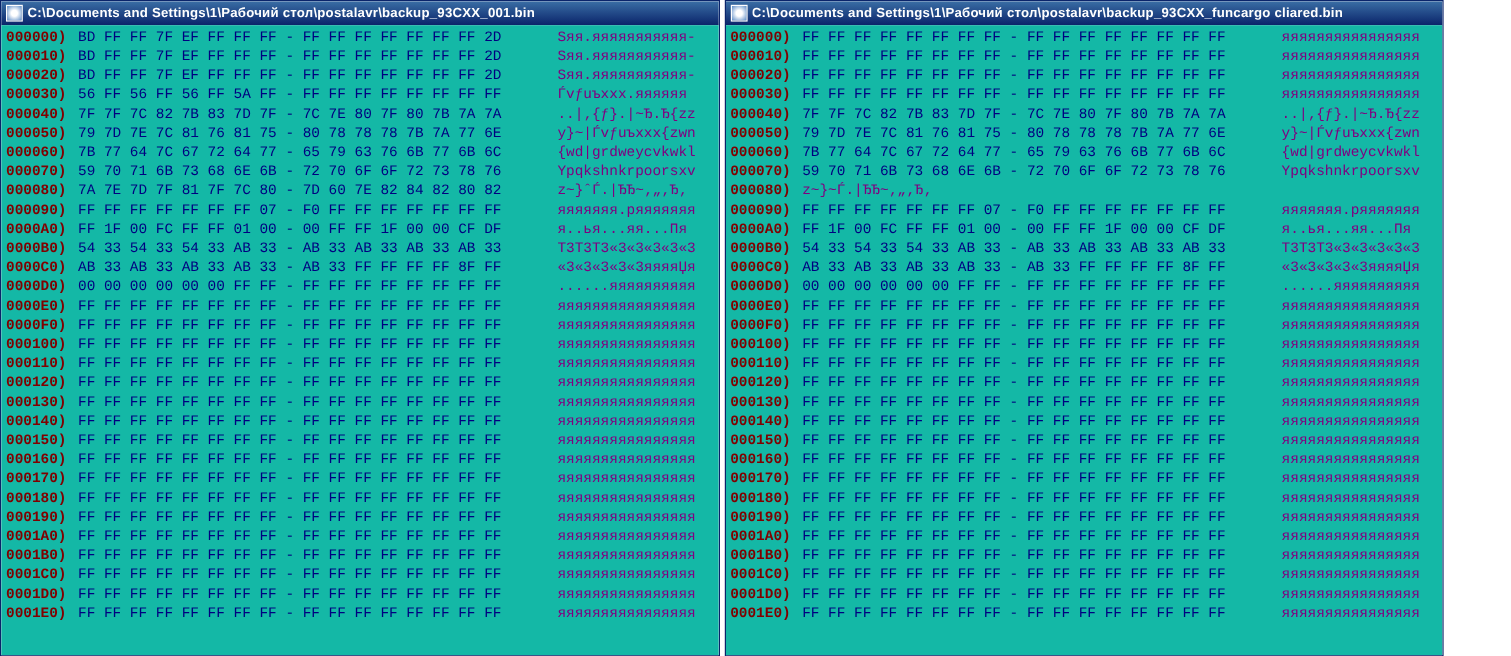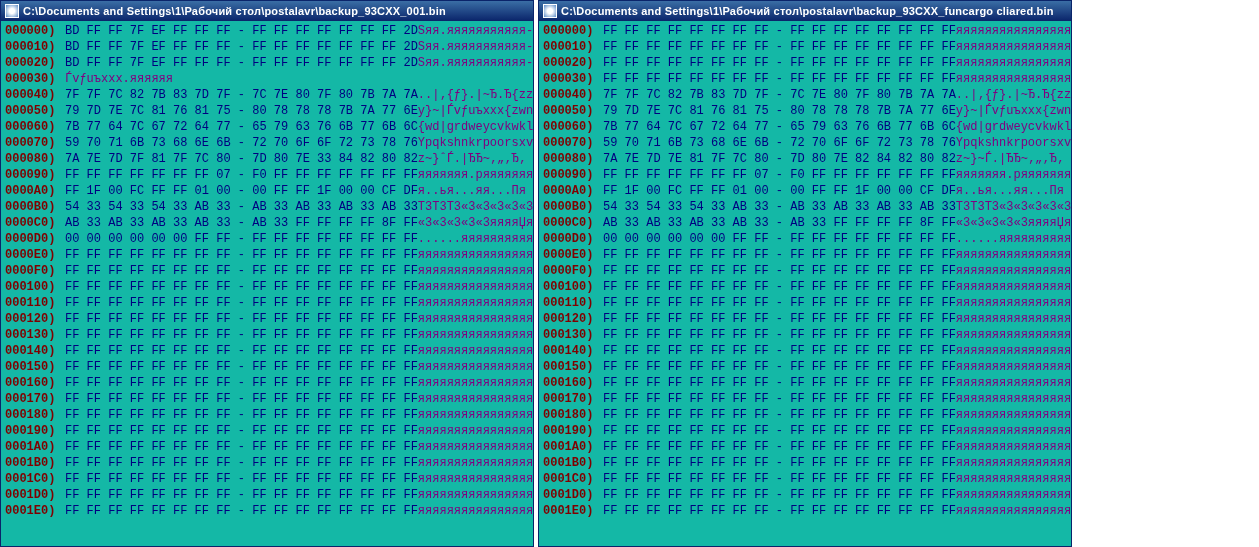--- a/index.html
+++ b/index.html
@@ -1,16 +1,16 @@
 <!DOCTYPE html>
 <html><head>
 <meta charset="utf-8">
 <style>
 html,body{margin:0;padding:0;background:#fff;font-family:"Lucida Console","Courier New",monospace;font-size:12px;line-height:16px}
-.container{display:flex;width:1072px;height:547px}
+.container{display:flex;width:1203px;height:547px}
 .pane{flex:1;display:flex;flex-direction:column;border:1px solid #0a246a;overflow:hidden}
 .pane-left{margin-right:4px}
 .titlebar{display:flex;align-items:center;height:20px;background:linear-gradient(180deg,#3a6ea5 0%,#0a246a 100%);color:#fff;font-family:Tahoma,Arial,sans-serif;font-size:11px;font-weight:bold;padding:0 4px;letter-spacing:0.2px}
 .titlebar .icon{width:12px;height:12px;background:#fff;margin-right:4px;flex-shrink:0;border:1px solid #fff;background:radial-gradient(circle,#fff 30%,#5a8ac6 100%)}
 .titlebar .title-text{white-space:nowrap;overflow:hidden}
 .hex-body{flex:1;background:#14b8a6;padding:2px 4px;overflow:hidden}
 .hex-row{display:flex;height:16px;white-space:pre}
 .offset{color:#800000;width:60px;flex-shrink:0;font-weight:bold}
 .bytes{color:#000080;flex:1}
 .ascii{color:#800080;width:130px;flex-shrink:0;text-align:left}
@@ -20,26 +20,26 @@
 <div class="container">
   <div class="pane pane-left">
     <div class="titlebar">
       <span class="icon"></span>
       <span class="title-text">C:\Documents and Settings\1\Рабочий стол\postalavr\backup_93CXX_001.bin</span>
     </div>
     <div class="hex-body" id="left-body">
         <div class="hex-row"><span class="offset">000000)</span><span class="bytes">BD FF FF 7F EF FF FF FF - FF FF FF FF FF FF FF 2D</span><span class="ascii">Sяя.яяяяяяяяяяя-</span></div>
         <div class="hex-row"><span class="offset">000010)</span><span class="bytes">BD FF FF 7F EF FF FF FF - FF FF FF FF FF FF FF 2D</span><span class="ascii">Sяя.яяяяяяяяяяя-</span></div>
         <div class="hex-row"><span class="offset">000020)</span><span class="bytes">BD FF FF 7F EF FF FF FF - FF FF FF FF FF FF FF 2D</span><span class="ascii">Sяя.яяяяяяяяяяя-</span></div>
-        <div class="hex-row"><span class="offset">000030)</span><span class="ascii">Ѓvƒuъxxx.яяяяяя</span></div>
+        <div class="hex-row"><span class="offset">000030)</span><span class="bytes">56 FF 56 FF 56 FF 5A FF - FF FF FF FF FF FF FF FF</span><span class="ascii">Ѓvƒuъxxx.яяяяяя</span></div>
         <div class="hex-row"><span class="offset">000040)</span><span class="bytes">7F 7F 7C 82 7B 83 7D 7F - 7C 7E 80 7F 80 7B 7A 7A</span><span class="ascii">..|‚{ƒ}.|~Ђ.Ђ{zz</span></div>
         <div class="hex-row"><span class="offset">000050)</span><span class="bytes">79 7D 7E 7C 81 76 81 75 - 80 78 78 78 7B 7A 77 6E</span><span class="ascii">y}~|Ѓvƒuъxxx{zwn</span></div>
         <div class="hex-row"><span class="offset">000060)</span><span class="bytes">7B 77 64 7C 67 72 64 77 - 65 79 63 76 6B 77 6B 6C</span><span class="ascii">{wd|grdweycvkwkl</span></div>
         <div class="hex-row"><span class="offset">000070)</span><span class="bytes">59 70 71 6B 73 68 6E 6B - 72 70 6F 6F 72 73 78 76</span><span class="ascii">Ypqkshnkrpoorsxv</span></div>
-        <div class="hex-row"><span class="offset">000080)</span><span class="bytes">7A 7E 7D 7F 81 7F 7C 80 - 7D 80 7E 33 84 82 80 82</span><span class="ascii">z~}ˆЃ.|ЂЂ~‚„‚Ђ‚</span></div>
+        <div class="hex-row"><span class="offset">000080)</span><span class="bytes">7A 7E 7D 7F 81 7F 7C 80 - 7D 60 7E 82 84 82 80 82</span><span class="ascii">z~}ˆЃ.|ЂЂ~‚„‚Ђ‚</span></div>
         <div class="hex-row"><span class="offset">000090)</span><span class="bytes">FF FF FF FF FF FF FF 07 - F0 FF FF FF FF FF FF FF</span><span class="ascii">яяяяяяя.ряяяяяяя</span></div>
         <div class="hex-row"><span class="offset">0000A0)</span><span class="bytes">FF 1F 00 FC FF FF 01 00 - 00 FF FF 1F 00 00 CF DF</span><span class="ascii">я..ья...яя...Пя</span></div>
         <div class="hex-row"><span class="offset">0000B0)</span><span class="bytes">54 33 54 33 54 33 AB 33 - AB 33 AB 33 AB 33 AB 33</span><span class="ascii">T3T3T3«3«3«3«3«3</span></div>
         <div class="hex-row"><span class="offset">0000C0)</span><span class="bytes">AB 33 AB 33 AB 33 AB 33 - AB 33 FF FF FF FF 8F FF</span><span class="ascii">«3«3«3«3«3яяяяЏя</span></div>
         <div class="hex-row"><span class="offset">0000D0)</span><span class="bytes">00 00 00 00 00 00 FF FF - FF FF FF FF FF FF FF FF</span><span class="ascii">......яяяяяяяяяя</span></div>
         <div class="hex-row"><span class="offset">0000E0)</span><span class="bytes">FF FF FF FF FF FF FF FF - FF FF FF FF FF FF FF FF</span><span class="ascii">яяяяяяяяяяяяяяяя</span></div>
         <div class="hex-row"><span class="offset">0000F0)</span><span class="bytes">FF FF FF FF FF FF FF FF - FF FF FF FF FF FF FF FF</span><span class="ascii">яяяяяяяяяяяяяяяя</span></div>
         <div class="hex-row"><span class="offset">000100)</span><span class="bytes">FF FF FF FF FF FF FF FF - FF FF FF FF FF FF FF FF</span><span class="ascii">яяяяяяяяяяяяяяяя</span></div>
         <div class="hex-row"><span class="offset">000110)</span><span class="bytes">FF FF FF FF FF FF FF FF - FF FF FF FF FF FF FF FF</span><span class="ascii">яяяяяяяяяяяяяяяя</span></div>
         <div class="hex-row"><span class="offset">000120)</span><span class="bytes">FF FF FF FF FF FF FF FF - FF FF FF FF FF FF FF FF</span><span class="ascii">яяяяяяяяяяяяяяяя</span></div>
@@ -64,21 +64,21 @@
     </div>
     <div class="hex-body" id="right-body">
         <div class="hex-row"><span class="offset">000000)</span><span class="bytes">FF FF FF FF FF FF FF FF - FF FF FF FF FF FF FF FF</span><span class="ascii">яяяяяяяяяяяяяяяя</span></div>
         <div class="hex-row"><span class="offset">000010)</span><span class="bytes">FF FF FF FF FF FF FF FF - FF FF FF FF FF FF FF FF</span><span class="ascii">яяяяяяяяяяяяяяяя</span></div>
         <div class="hex-row"><span class="offset">000020)</span><span class="bytes">FF FF FF FF FF FF FF FF - FF FF FF FF FF FF FF FF</span><span class="ascii">яяяяяяяяяяяяяяяя</span></div>
         <div class="hex-row"><span class="offset">000030)</span><span class="bytes">FF FF FF FF FF FF FF FF - FF FF FF FF FF FF FF FF</span><span class="ascii">яяяяяяяяяяяяяяяя</span></div>
         <div class="hex-row"><span class="offset">000040)</span><span class="bytes">7F 7F 7C 82 7B 83 7D 7F - 7C 7E 80 7F 80 7B 7A 7A</span><span class="ascii">..|‚{ƒ}.|~Ђ.Ђ{zz</span></div>
         <div class="hex-row"><span class="offset">000050)</span><span class="bytes">79 7D 7E 7C 81 76 81 75 - 80 78 78 78 7B 7A 77 6E</span><span class="ascii">y}~|Ѓvƒuъxxx{zwn</span></div>
         <div class="hex-row"><span class="offset">000060)</span><span class="bytes">7B 77 64 7C 67 72 64 77 - 65 79 63 76 6B 77 6B 6C</span><span class="ascii">{wd|grdweycvkwkl</span></div>
         <div class="hex-row"><span class="offset">000070)</span><span class="bytes">59 70 71 6B 73 68 6E 6B - 72 70 6F 6F 72 73 78 76</span><span class="ascii">Ypqkshnkrpoorsxv</span></div>
-        <div class="hex-row"><span class="offset">000080)</span><span class="bytes">7A 7E 7D 7E 81 7F 7C 80 - 7D 80 7E 82 84 82 80 82</span><span class="ascii">z~}~Ѓ.|ЂЂ~‚„‚Ђ‚</span></div>
+        <div class="hex-row"><span class="offset">000080)</span><span class="ascii">z~}~Ѓ.|ЂЂ~‚„‚Ђ‚</span></div>
         <div class="hex-row"><span class="offset">000090)</span><span class="bytes">FF FF FF FF FF FF FF 07 - F0 FF FF FF FF FF FF FF</span><span class="ascii">яяяяяяя.ряяяяяяя</span></div>
         <div class="hex-row"><span class="offset">0000A0)</span><span class="bytes">FF 1F 00 FC FF FF 01 00 - 00 FF FF 1F 00 00 CF DF</span><span class="ascii">я..ья...яя...Пя</span></div>
         <div class="hex-row"><span class="offset">0000B0)</span><span class="bytes">54 33 54 33 54 33 AB 33 - AB 33 AB 33 AB 33 AB 33</span><span class="ascii">T3T3T3«3«3«3«3«3</span></div>
         <div class="hex-row"><span class="offset">0000C0)</span><span class="bytes">AB 33 AB 33 AB 33 AB 33 - AB 33 FF FF FF FF 8F FF</span><span class="ascii">«3«3«3«3«3яяяяЏя</span></div>
         <div class="hex-row"><span class="offset">0000D0)</span><span class="bytes">00 00 00 00 00 00 FF FF - FF FF FF FF FF FF FF FF</span><span class="ascii">......яяяяяяяяяя</span></div>
         <div class="hex-row"><span class="offset">0000E0)</span><span class="bytes">FF FF FF FF FF FF FF FF - FF FF FF FF FF FF FF FF</span><span class="ascii">яяяяяяяяяяяяяяяя</span></div>
         <div class="hex-row"><span class="offset">0000F0)</span><span class="bytes">FF FF FF FF FF FF FF FF - FF FF FF FF FF FF FF FF</span><span class="ascii">яяяяяяяяяяяяяяяя</span></div>
         <div class="hex-row"><span class="offset">000100)</span><span class="bytes">FF FF FF FF FF FF FF FF - FF FF FF FF FF FF FF FF</span><span class="ascii">яяяяяяяяяяяяяяяя</span></div>
         <div class="hex-row"><span class="offset">000110)</span><span class="bytes">FF FF FF FF FF FF FF FF - FF FF FF FF FF FF FF FF</span><span class="ascii">яяяяяяяяяяяяяяяя</span></div>
         <div class="hex-row"><span class="offset">000120)</span><span class="bytes">FF FF FF FF FF FF FF FF - FF FF FF FF FF FF FF FF</span><span class="ascii">яяяяяяяяяяяяяяяя</span></div>

